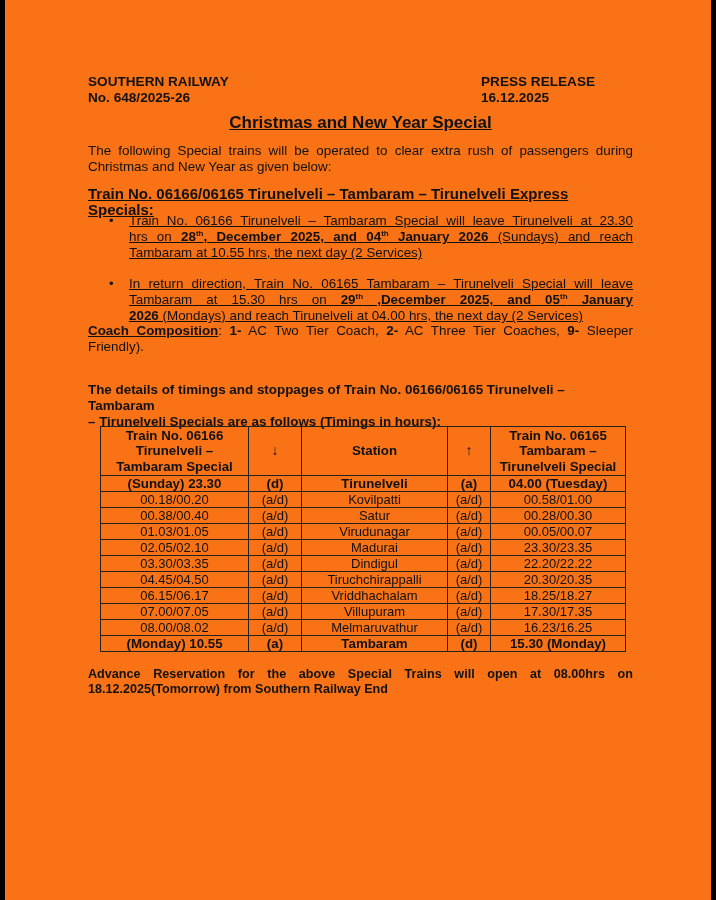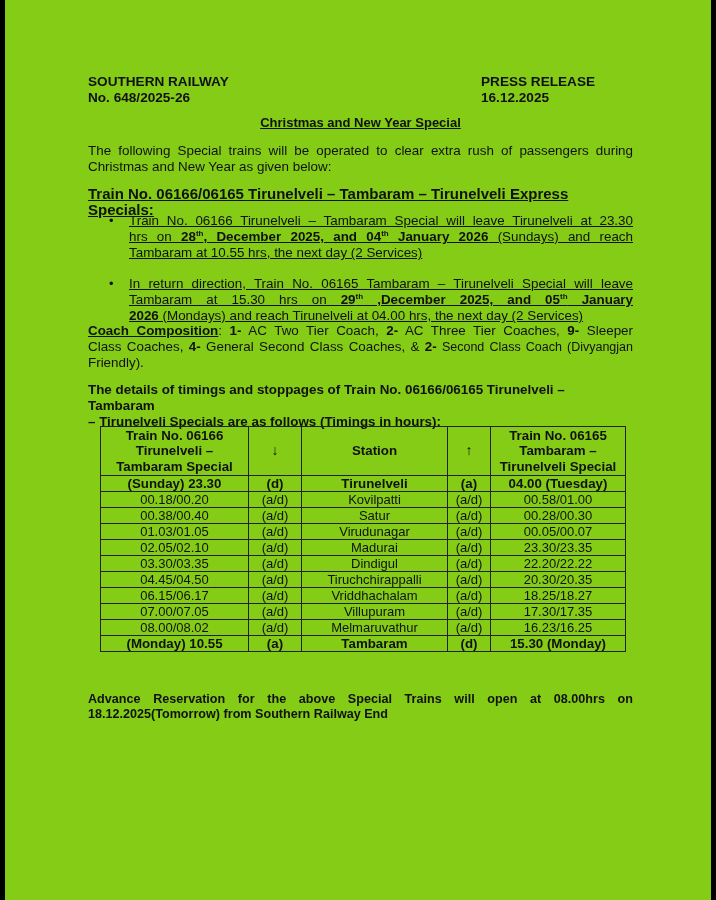--- a/index.html
+++ b/index.html
@@ -3,32 +3,32 @@
   <meta charset="utf-8">
   <style>
     html, body { margin: 0; padding: 0; }
     body {
       width: 716px; height: 900px; background: #000;
       font-family: "Liberation Sans", sans-serif; color: #111;
       position: relative; overflow: hidden;
     }
     .page {
       position: absolute; left: 5px; top: 0; width: 706px; height: 900px;
-      background: #84cc16;
+      background: #f97316;
     }
     .content {
       position: absolute; left: 83px; top: 0; width: 545px;
       font-size: 13.4px; line-height: 16px;
     }
     .hdr { position: absolute; top: 74px; left: 0; width: 545px; font-weight: bold; font-size: 13.6px; line-height: 16px; }
     .hdr .left { position: absolute; left: 0; top: 0; }
     .hdr .right { position: absolute; left: 393px; top: 0; }
     .title {
       position: absolute; top: 115px; left: 0; width: 545px; text-align: center;
-      font-weight: bold; text-decoration: underline; font-size: 13px;
+      font-weight: bold; text-decoration: underline; font-size: 17px;
     }
     .intro { position: absolute; top: 143px; left: 0; width: 545px; text-align: justify; text-align-last: left; }
     .train-head {
       position: absolute; top: 186px; left: 0; width: 545px;
       font-weight: bold; text-decoration: underline; font-size: 15px;
     }
     .bullet { position: absolute; left: 0; width: 545px; }
     .bullet .dot { position: absolute; left: 21px; top: 0; font-size: 13px; }
     .bullet .txt { margin-left: 41px; text-align: justify; text-decoration: underline; }
     .b1 { top: 213px; }
@@ -52,21 +52,21 @@
     table.tt td, table.tt th {
       border: 1.3px solid #222; text-align: center; padding: 0; line-height: 15px;
     }
     table.tt th { font-weight: bold; font-size: 13.3px; height: 48px; line-height: 15.5px; }
     table.tt td { height: 15px; }
     table.tt tr.bold td { font-weight: bold; font-size: 13.3px; }
     .c1 { width: 147px; } .c2 { width: 52px; } .c3 { width: 145px; } .c4 { width: 42px; } .c5 { width: 134px; }
     .arrow { font-weight: normal; font-size: 14px; }
 
     .advance {
-      position: absolute; top: 692px; left: 0; width: 545px; font-weight: bold; font-size: 12.6px; line-height: 15px;
+      position: absolute; top: 667px; left: 0; width: 545px; font-weight: bold; font-size: 12.6px; line-height: 15px;
     }
     .advance .line { display: block; text-align: justify; text-align-last: justify; }
     .advance .line.last { text-align-last: left; }
   </style>
 </head>
 <body>
 
 <div class="page">
   <div class="content">
 
@@ -103,21 +103,20 @@
       <span class="dot">•</span>
       <div class="txt">
         <span class="line">In return direction, Train No. 06165 Tambaram  – Tirunelveli  Special will leave</span>
         <span class="line"><span>Tambaram    at 15.30 hrs  on </span><b><span>29</span><sup>th</sup><span> ,December 2025, and 05</span><sup>th</sup><span> January</span></b></span>
         <span class="line last"><b>2026</b><span>   (Mondays) and reach Tirunelveli at 04.00 hrs, the next day (2 Services)</span></span>
       </div>
     </div>
 
     <div class="coach">
       <span class="line"><span class="cc-label">Coach Composition</span>: <b>1-</b><span> AC Two Tier Coach, </span><b>2-</b><span> AC Three Tier Coaches, </span><b>9-</b><span> Sleeper</span></span>
-      <span class="line"><span>Class Coaches, </span><b>4-</b><span> General Second Class Coaches, &amp; </span><b>2-</b><span class="small"> Second Class Coach (Divyangjan</span></span>
       <span class="line last">Friendly).</span>
     </div>
 
     <div class="details">
       <span class="line">The details of timings and stoppages of Train No. 06166/06165 Tirunelveli – Tambaram</span>
       <span class="line">– Tirunelveli   Specials are as follows (Timings in hours):</span>
     </div>
 
     <table class="tt">
       <tbody>

